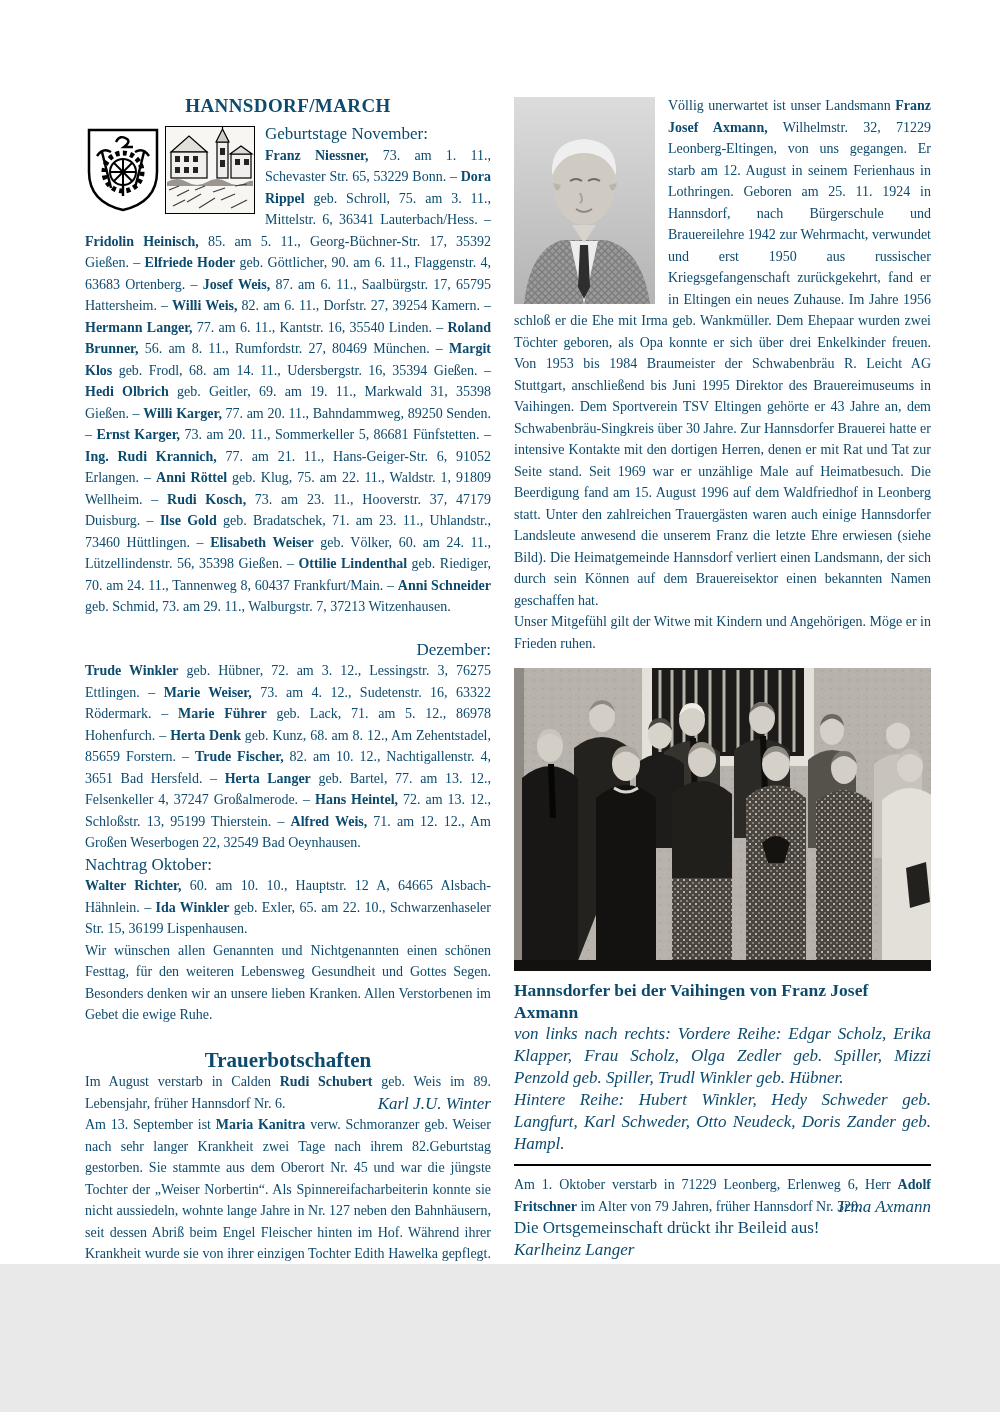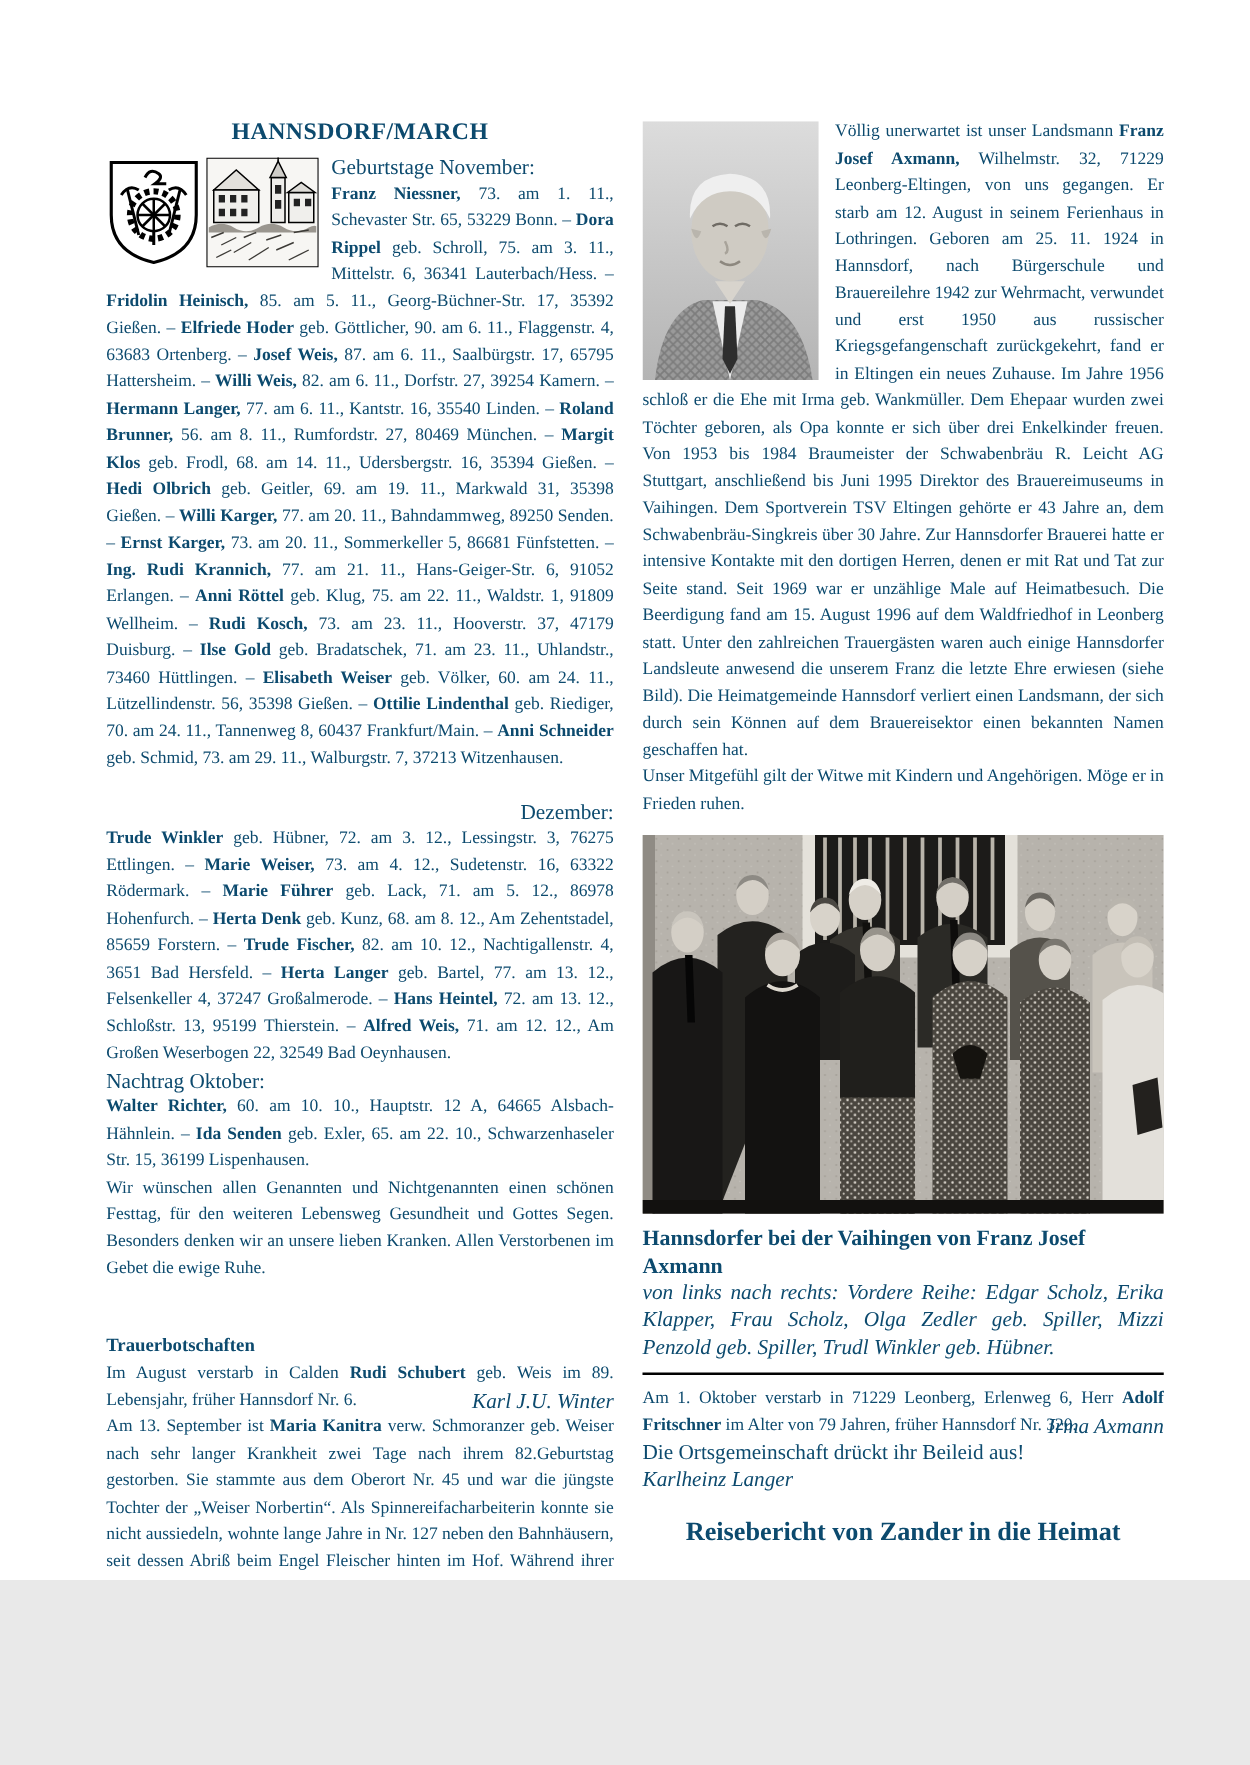--- a/index.html
+++ b/index.html
@@ -8,21 +8,21 @@
   .col{position:absolute;top:95px;}
   .col-left{left:85px;width:406px;}
   .col-right{left:514px;width:417px;}
   p{margin:0;}
   .just{text-align:justify;font-size:14px;line-height:21.5px;}
   .pagetitle{font-size:19px;font-weight:bold;text-align:center;letter-spacing:.4px;margin:0 0 6px 0;}
   .imgblock{float:left;width:170px;height:88px;margin:3px 10px 2px 0;display:flex;gap:4px;}
   .gebheader{font-size:17px;line-height:21.5px;}
   .label{font-size:17px;line-height:21.5px;margin-top:21px;text-align:right;}
   .label-tight{font-size:17px;line-height:21.5px;}
-  h2.trauer{font-size:15px;line-height:21.5px;margin:41px 0 0 0;font-weight:bold;}
+  h2.trauer{font-size:21px;line-height:21.5px;margin:24px 0 0 0;font-weight:bold;text-align:center;}
   .sig{font-size:17px;line-height:21.5px;text-align:right;font-style:italic;margin-top:-21.5px;}
   .pagenum{position:absolute;left:85px;top:1320px;font-size:18px;}
   .portrait{float:left;width:141px;height:207px;margin:2px 13px 4px 0;}
   .photo{width:417px;height:303px;margin-top:14px;}
   .captitle{font-size:17.5px;font-weight:bold;line-height:22px;margin-top:8px;}
   .capline{font-style:italic;font-size:17px;line-height:22px;text-align:justify;}
   .rule{border:0;border-top:2.5px solid #000;margin:9px 0 8px 0;}
   .beileidrow{display:flex;justify-content:space-between;font-size:17px;line-height:21.5px;flex-direction:column;}
   .beileidrow .it{font-style:italic;}
   h3.reise{font-size:21px;line-height:27px;text-align:center;font-weight:bold;margin:18px 0 12px 0;}
@@ -92,21 +92,21 @@
         </svg>
       </div>
       <div class="gebheader">Geburtstage November:</div>
       <p class="just"><b>Franz Niessner,</b><span> 73. am 1. 11., Schevaster Str. 65, 53229 Bonn. – </span><b>Dora Rippel</b><span> geb. Schroll, 75. am 3. 11., Mittelstr. 6, 36341 Lauterbach/Hess. – </span><b>Fridolin Heinisch,</b><span> 85. am 5. 11., Georg-Büchner-Str. 17, 35392 Gießen. – </span><b>Elfriede Hoder</b><span> geb. Göttlicher, 90. am 6. 11., Flaggenstr. 4, 63683 Ortenberg. – </span><b>Josef Weis,</b><span> 87. am 6. 11., Saalbürgstr. 17, 65795 Hattersheim. – </span><b>Willi Weis,</b><span> 82. am 6. 11., Dorfstr. 27, 39254 Kamern. – </span><b>Hermann Langer,</b><span> 77. am 6. 11., Kantstr. 16, 35540 Linden. – </span><b>Roland Brunner,</b><span> 56. am 8. 11., Rumfordstr. 27, 80469 München. – </span><b>Margit Klos</b><span> geb. Frodl, 68. am 14. 11., Udersbergstr. 16, 35394 Gießen. – </span><b>Hedi Olbrich</b><span> geb. Geitler, 69. am 19. 11., Markwald 31, 35398 Gießen. – </span><b>Willi Karger,</b><span> 77. am 20. 11., Bahndammweg, 89250 Senden. – </span><b>Ernst Karger,</b><span> 73. am 20. 11., Sommerkeller 5, 86681 Fünfstetten. – </span><b>Ing. Rudi Krannich,</b><span> 77. am 21. 11., Hans-Geiger-Str. 6, 91052 Erlangen. – </span><b>Anni Röttel</b><span> geb. Klug, 75. am 22. 11., Waldstr. 1, 91809 Wellheim. – </span><b>Rudi Kosch,</b><span> 73. am 23. 11., Hooverstr. 37, 47179 Duisburg. – </span><b>Ilse Gold</b><span> geb. Bradatschek, 71. am 23. 11., Uhlandstr., 73460 Hüttlingen. – </span><b>Elisabeth Weiser</b><span> geb. Völker, 60. am 24. 11., Lützellindenstr. 56, 35398 Gießen. – </span><b>Ottilie Lindenthal</b><span> geb. Riediger, 70. am 24. 11., Tannenweg 8, 60437 Frankfurt/Main. – </span><b>Anni Schneider</b><span> geb. Schmid, 73. am 29. 11., Walburgstr. 7, 37213 Witzenhausen.</span></p>
     </div>
 
     <div class="label">Dezember:</div>
     <p class="just"><b>Trude Winkler</b><span> geb. Hübner, 72. am 3. 12., Lessingstr. 3, 76275 Ettlingen. – </span><b>Marie Weiser,</b><span> 73. am 4. 12., Sudetenstr. 16, 63322 Rödermark. – </span><b>Marie Führer</b><span> geb. Lack, 71. am 5. 12., 86978 Hohenfurch. – </span><b>Herta Denk</b><span> geb. Kunz, 68. am 8. 12., Am Zehentstadel, 85659 Forstern. – </span><b>Trude Fischer,</b><span> 82. am 10. 12., Nachtigallenstr. 4, 3651 Bad Hersfeld. – </span><b>Herta Langer</b><span> geb. Bartel, 77. am 13. 12., Felsenkeller 4, 37247 Großalmerode. – </span><b>Hans Heintel,</b><span> 72. am 13. 12., Schloßstr. 13, 95199 Thierstein. – </span><b>Alfred Weis,</b><span> 71. am 12. 12., Am Großen Weserbogen 22, 32549 Bad Oeynhausen.</span></p>
 
     <div class="label-tight">Nachtrag Oktober:</div>
-    <p class="just"><b>Walter Richter,</b><span> 60. am 10. 10., Hauptstr. 12 A, 64665 Alsbach-Hähnlein. – </span><b>Ida Senden</b><span> geb. Exler, 65. am 22. 10., Schwarzenhaseler Str. 15, 36199 Lispenhausen.</span></p>
+    <p class="just"><b>Walter Richter,</b><span> 60. am 10. 10., Hauptstr. 12 A, 64665 Alsbach-Hähnlein. – </span><b>Ida Winkler</b><span> geb. Exler, 65. am 22. 10., Schwarzenhaseler Str. 15, 36199 Lispenhausen.</span></p>
     <p class="just">Wir wünschen allen Genannten und Nichtgenannten einen schönen Festtag, für den weiteren Lebensweg Gesundheit und Gottes Segen. Besonders denken wir an unsere lieben Kranken. Allen Verstorbenen im Gebet die ewige Ruhe.</p>
 
     <h2 class="trauer">Trauerbotschaften</h2>
     <p class="just"><span>Im August verstarb in Calden </span><b>Rudi Schubert</b><span> geb. Weis im 89. Lebensjahr, früher Hannsdorf Nr. 6.</span></p>
     <div class="sig">Karl J.U. Winter</div>
     <p class="just"><span>Am 13. September ist </span><b>Maria Kanitra</b><span> verw. Schmoranzer geb. Weiser nach sehr langer Krankheit zwei Tage nach ihrem 82.Geburtstag gestorben. Sie stammte aus dem Oberort Nr. 45 und war die jüngste Tochter der „Weiser Norbertin“. Als Spinnereifacharbeiterin konnte sie nicht aussiedeln, wohnte lange Jahre in Nr. 127 neben den Bahnhäusern, seit dessen Abriß beim Engel Fleischer hinten im Hof. Während ihrer Krankheit wurde sie von ihrer einzigen Tochter Edith Hawelka gepflegt. Die Trauerfeier fand am 18. September im Krematorium in Mährisch-Schönberg statt. Als einzige der Geschwister darf sie bei ihren Eltern in Heimaterde ruhen. Gott gebe ihr den Frieden.</span></p>
 
   </div>
 
   <div class="col col-right">
@@ -219,20 +219,21 @@
             <path d="M383 94 q13 -16 26 0 q-3 -13 -13 -13 q-10 0 -13 13z" fill="#c3beb5"></path>
           <path d="M368 303 L368 132 q28 -24 56 0 L424 303 z" fill="#e3e0da"></path>
           <path d="M392 200 l20 -6 4 40 -20 6 z" fill="#23211e"></path>
         </g>
         <rect x="0" y="292" width="417" height="11" fill="#12110f"></rect>
       </svg>
     </div>
 
     <div class="captitle">Hannsdorfer bei der Vaihingen von Franz Josef Axmann</div>
     <p class="capline">von links nach rechts: Vordere Reihe: Edgar Scholz, Erika Klapper, Frau Scholz, Olga Zedler geb. Spiller, Mizzi Penzold geb. Spiller, Trudl Winkler geb. Hübner.</p>
+    <p class="capline">Hintere Reihe: Hubert Winkler, Hedy Schweder geb. Langfurt, Karl Schweder, Otto Neudeck, Doris Zander geb. Hampl.</p>
 
     <hr class="rule">
 
     <p class="just"><span>Am 1. Oktober verstarb in 71229 Leonberg, Erlenweg 6, Herr </span><b>Adolf Fritschner</b><span> im Alter von 79 Jahren, früher Hannsdorf Nr. 320.</span></p>
     <div class="sig">Irma Axmann</div>
     <div class="beileidrow">
       <span>Die Ortsgemeinschaft drückt ihr Beileid aus!</span>
       <span class="it">Karlheinz Langer</span>
     </div>
 

